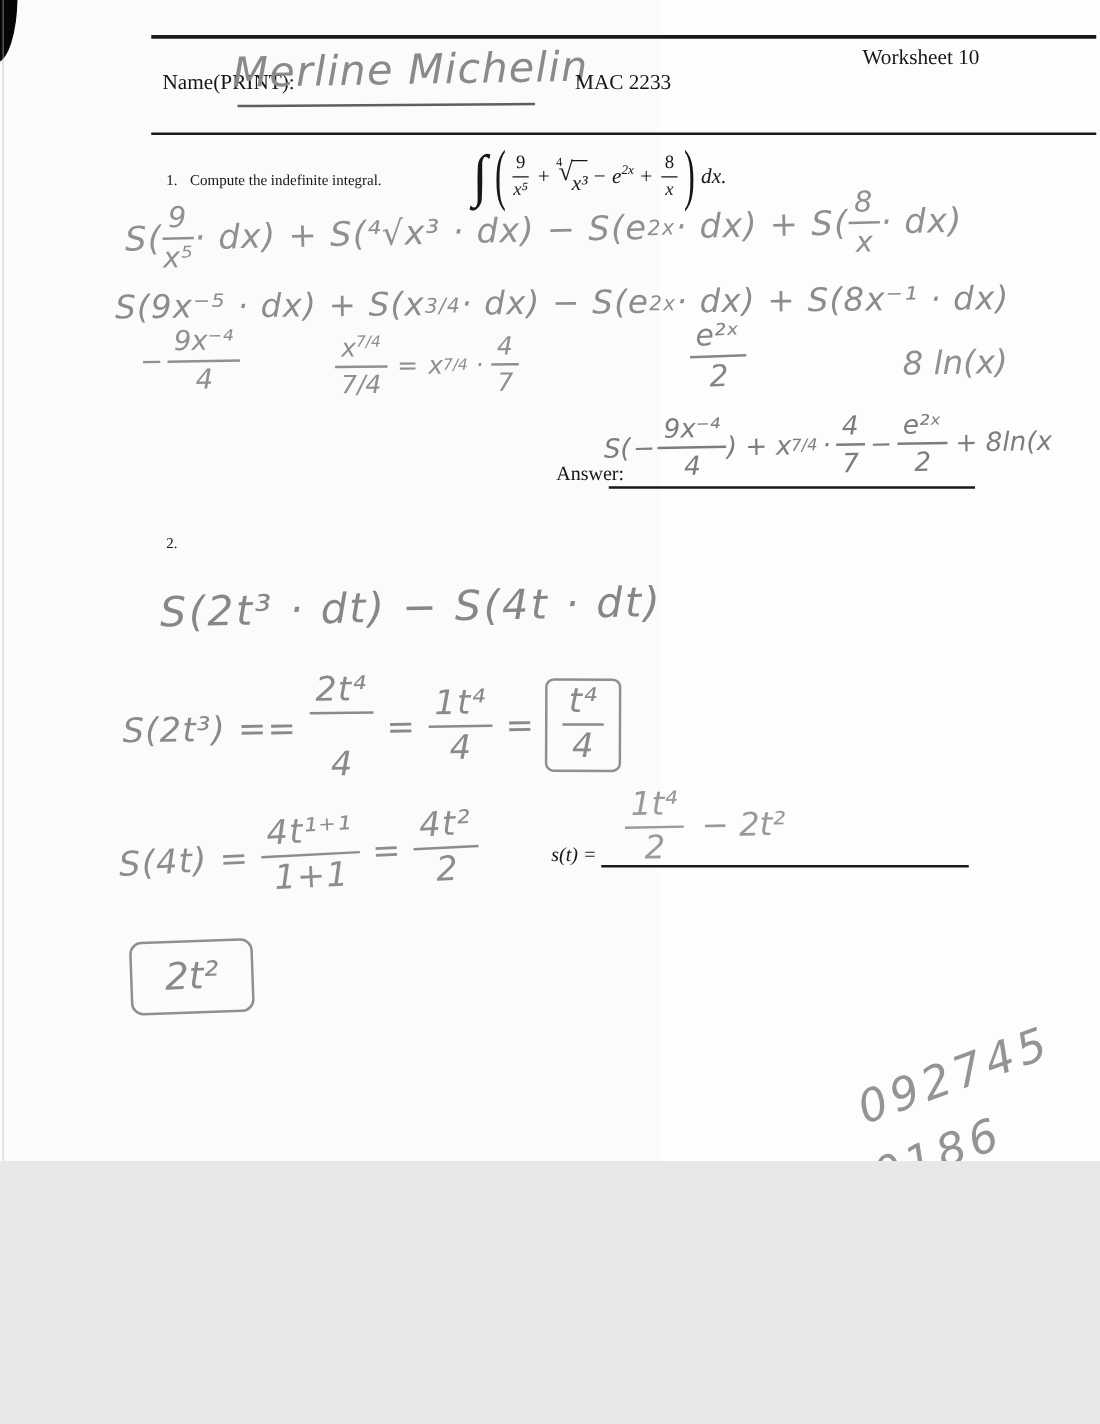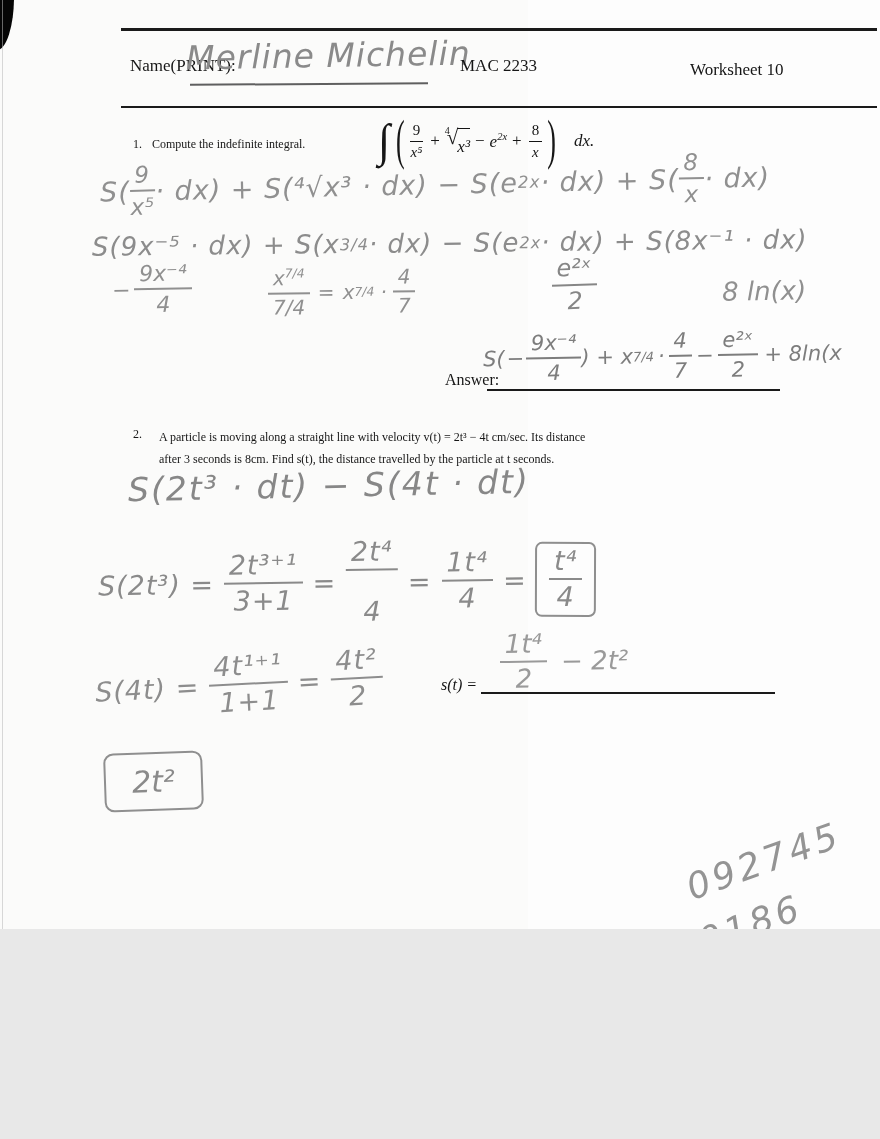--- a/index.html
+++ b/index.html
@@ -47,21 +47,21 @@
   <div class="corner"></div>
   <div class="edge-line"></div>
 
   <div class="rule" style="left:121px;top:28px;width:756px;height:2.5px;"></div>
   <div class="rule" style="left:121px;top:106px;width:756px;height:2px;"></div>
 
   <div class="abs print" style="left:130px;top:56px;">Name(PRINT):</div>
   <div class="abs hw" style="left:186px;top:36px;font-size:33px;transform:rotate(-1deg);color:#8a8a8a;letter-spacing:1px;">Merline Michelin</div>
   <div class="rule" style="left:190px;top:83px;width:238px;height:2px;background:#5f5f5f;transform:rotate(-0.4deg);"></div>
   <div class="abs print" style="left:460px;top:56px;">MAC 2233</div>
-  <div class="abs print" style="left:690px;top:60px;">Worksheet 10</div>
+  <div class="abs print" style="left:690px;top:36px;">Worksheet 10</div>
 
   <div class="abs small-print nowrap" style="left:133px;top:137px;">
     <span>1.</span>
     <span style="margin-left:7px;">Compute the indefinite integral.</span>
   </div>
 
   <div class="abs expr" style="left:378px;top:114px;height:54px;">
     <span class="int">∫</span>
     <span class="bigparen">(</span>
     <span class="pfrac">
@@ -75,21 +75,21 @@
         <span class="radicand">x³</span>
       </span>
     <span class="op">−</span>
     <span class="ital"><span>e</span><sup>2x</sup></span>
     <span class="op">+</span>
     <span class="pfrac">
         <span class="fn">8</span>
         <span class="fd ital">x</span>
       </span>
     <span class="bigparen">)</span>
-    <span class="ital" style="margin-left:15px;">dx.</span>
+    <span class="ital" style="margin-left:2px;">dx.</span>
   </div>
 
   <div class="abs hw hwrow" style="left:100px;top:156px;font-size:27px;transform:rotate(-1.3deg);letter-spacing:1px;">
     <span>S(</span>
     <span class="frac" style="font-size:23px;">
         <span class="fn">9</span>
         <span class="fd">x⁵</span>
       </span>
     <span>· dx) + S(⁴√x³ · dx) − S(e</span>
       <sup>2x</sup>
@@ -157,34 +157,26 @@
     <span class="frac">
         <span class="fn">e²ˣ</span>
         <span class="fd">2</span>
       </span>
     <span style="margin-left:6px;">+ 8ln(x</span>
   </div>
   <div class="rule" style="left:487px;top:389px;width:293px;height:2px;"></div>
 
   <div class="abs small-print" style="left:133px;top:427px;width:660px;display:flex;">
     <span style="flex:0 0 26px;">2.</span>
-    <span style="line-height:21.5px;">
-      <span>A particle is moving along a straight line with velocity v(t) = 2t³ − 4t cm/sec. Its distance</span><br>
-      <span>after 3 seconds is 8cm. Find s(t), the distance travelled by the particle at t seconds.</span>
-    </span>
   </div>
 
   <div class="abs hw" style="left:128px;top:466px;font-size:33px;transform:rotate(-1.2deg);letter-spacing:2px;color:#878787;">S(2t³ · dt) − S(4t · dt)</div>
 
   <div class="abs hw hwrow" style="left:98px;top:538px;font-size:27px;transform:rotate(-0.8deg);letter-spacing:1px;color:#8a8a8a;">
     <span>S(2t³) =</span>
-    <span class="frac" style="margin:0 10px;">
-        <span class="fn">2t³⁺¹</span>
-        <span class="fd">3+1</span>
-      </span>
     <span>=</span>
     <span class="frac" style="margin:0 10px;gap:24px;">
         <span class="fn">2t⁴</span>
         <span class="fd">4</span>
       </span>
     <span>=</span>
     <span class="frac" style="margin:0 10px;">
         <span class="fn">1t⁴</span>
         <span class="fd">4</span>
       </span>

